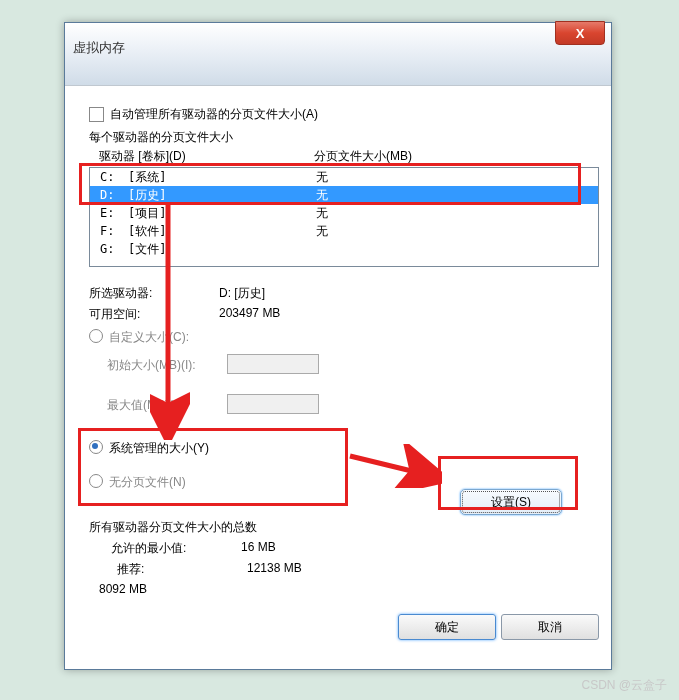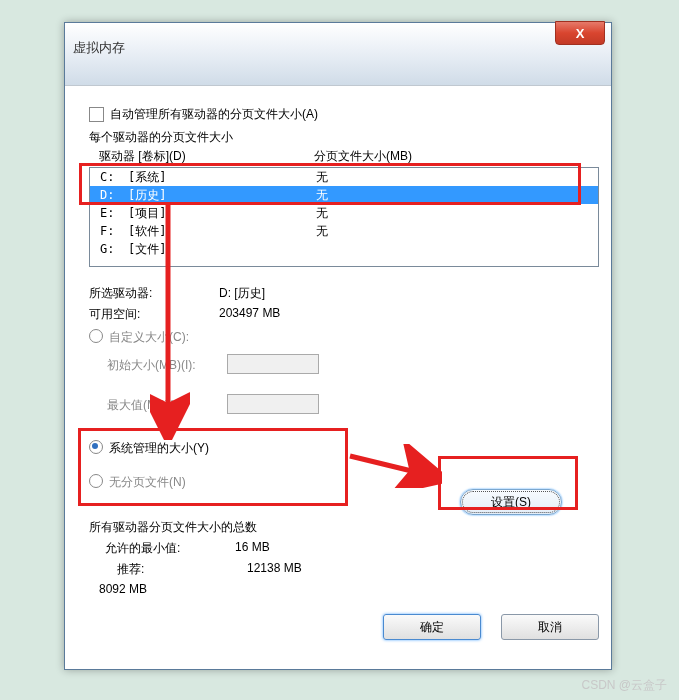--- a/index.html
+++ b/index.html
@@ -22,24 +22,24 @@
 .info-row{display:flex;margin-top:4px}
 .info-label{width:130px}
 .radio-row{display:flex;align-items:flex-start;margin:6px 0 2px 0}
 .radio{width:12px;height:12px;border:1px solid #888;border-radius:50%;margin-right:6px;position:relative;background:#fff}
 .radio.checked::after{content:"";position:absolute;left:2px;top:2px;width:6px;height:6px;border-radius:50%;background:#3070c0}
 .disabled{color:#888}
 .field-row{display:flex;align-items:flex-end;margin:8px 0 2px 18px}
 .field-label{width:120px}
 .textbox{width:90px;height:18px;border:1px solid #aaa;background:#fff}
 .textbox.disabled{background:#f0f0f0}
-.set-btn{width:100px;height:24px;border:1px solid #7aa7d0;background:linear-gradient(to bottom,#f8fbfe,#e4eef8);cursor:pointer;display:inline-flex;align-items:center;justify-content:center;border-radius:13px}
+.set-btn{width:100px;height:24px;border:1px solid #7aa7d0;background:linear-gradient(to bottom,#f8fbfe,#e4eef8);cursor:pointer;display:inline-flex;align-items:center;justify-content:center;border-radius:5px}
 .set-btn.focused{outline:1px dotted #555;outline-offset:-3px;box-shadow:0 0 2px #3399ff}
 .totals-title{margin-top:12px}
-.btn-row{display:flex;justify-content:flex-end;margin-top:18px;gap:20px}
+.btn-row{display:flex;justify-content:flex-end;margin-top:18px;gap:5px}
 .btn{width:96px;height:24px;border:1px solid #8a98a8;background:linear-gradient(to bottom,#fafafa,#e0e0e0);border-radius:3px;display:flex;align-items:center;justify-content:center;cursor:pointer}
 .btn.default{border:1px solid #4a8ad0;box-shadow:0 0 3px #5aaaff}
 .red-box{position:absolute;border:3px solid #e62020;pointer-events:none}
 .arrow-svg{position:absolute;pointer-events:none}
 .watermark{position:absolute;right:12px;bottom:6px;color:#c8c8c8;font-size:12px}
 </style>
 </head>
 <body>
 
 <div class="dialog">
@@ -121,21 +121,21 @@
       <span>无分页文件(N)</span>
     </div>
 
     <div style="position:absolute;left:395px;top:466px">
       <div class="set-btn focused">
           <span>设置(S)</span>
         </div>
     </div>
 
     <div class="totals-title" style="margin-top:28px">所有驱动器分页文件大小的总数</div>
-    <div class="info-row" style="margin-left:16px">
+    <div class="info-row" style="margin-left:22px">
         <span class="info-label">允许的最小值:</span>
         <span>16 MB</span>
       </div>
     <div class="info-row" style="margin-left:28px">
         <span class="info-label">推荐:</span>
         <span>12138 MB</span>
       </div>
     <div class="info-row" style="margin-left:10px">
         <span>8092 MB</span>
       </div>

